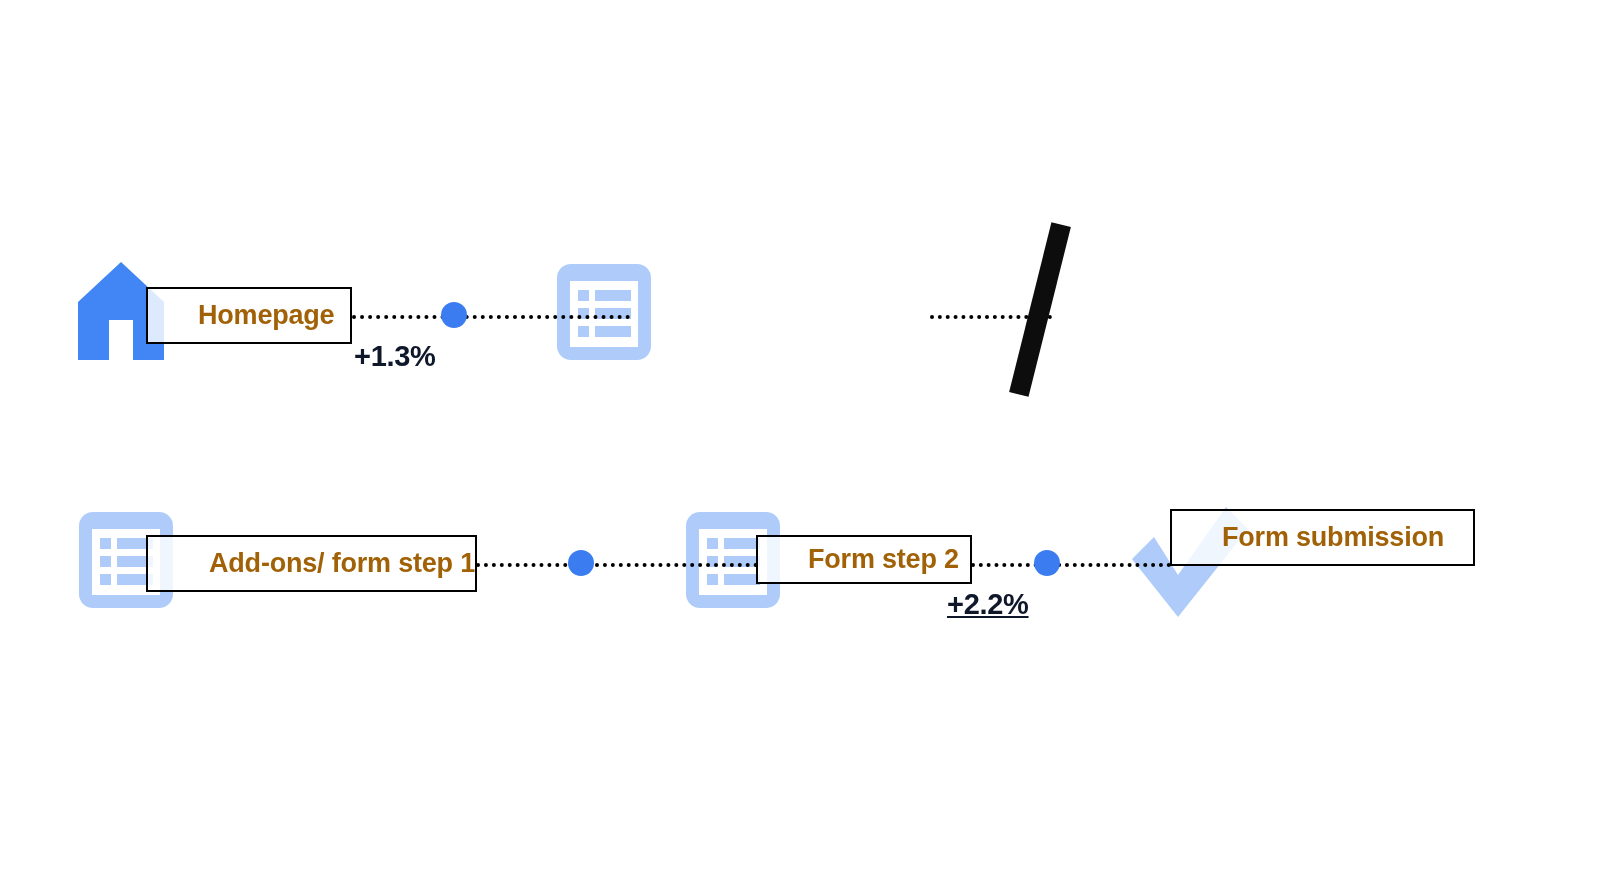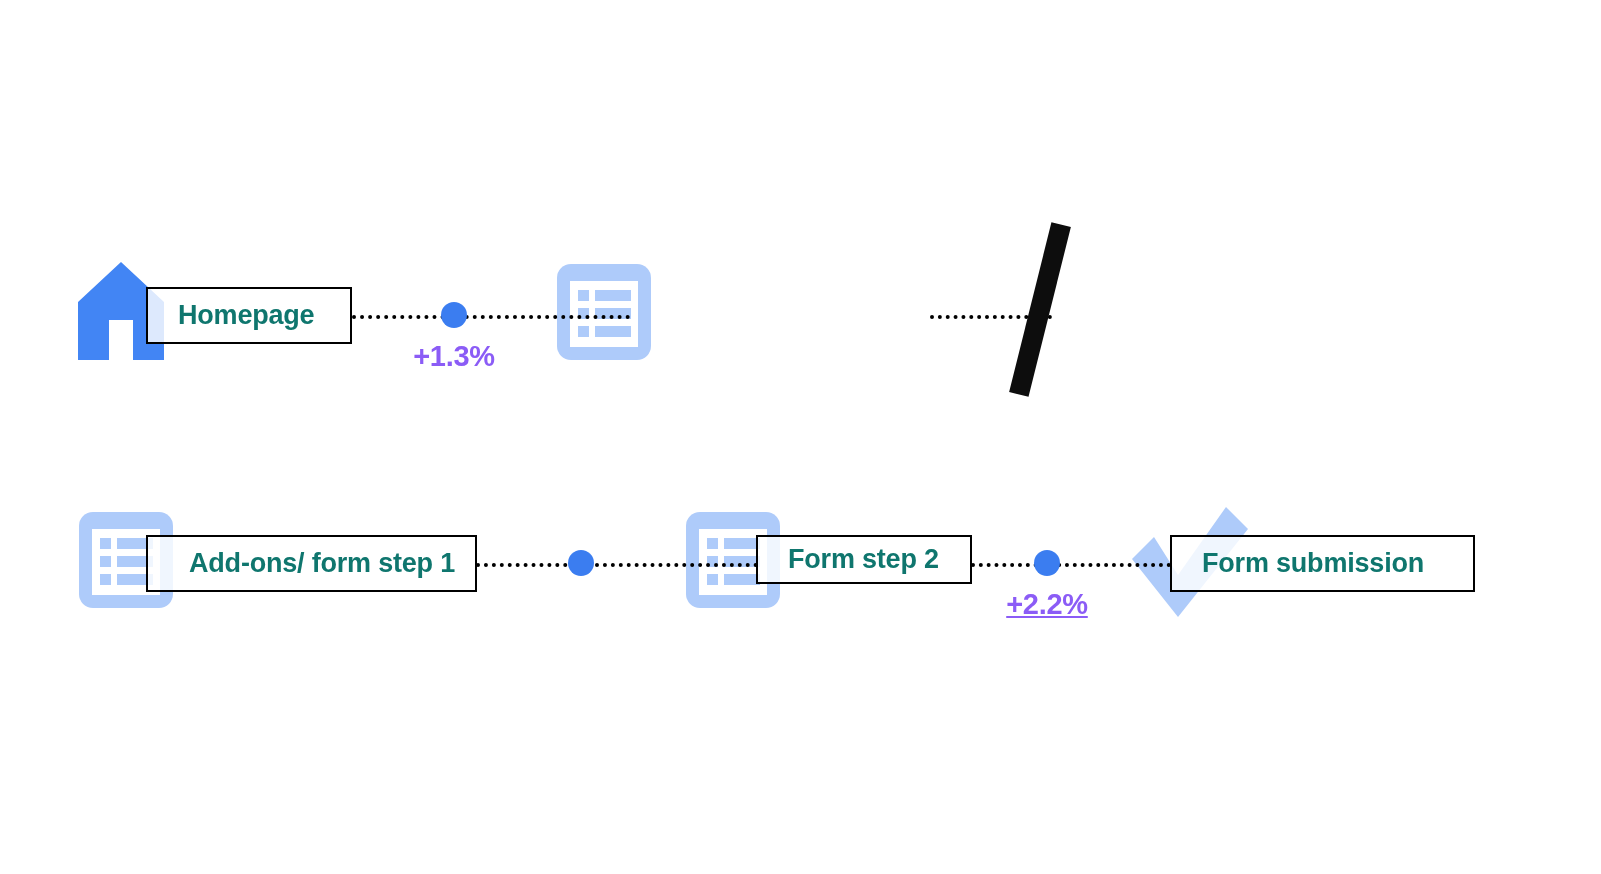--- a/index.html
+++ b/index.html
@@ -26,24 +26,25 @@
     background: rgba(255,255,255,0.82);
     display: flex;
     align-items: center;
     z-index: 6;
   }
   .node-box .node-label {
     font-family: "Liberation Sans", sans-serif;
     font-weight: bold;
     font-size: 27px;
     line-height: 1;
-    color: #0f766e;
+    color: #a16207;
     white-space: nowrap;
     letter-spacing: -0.2px;
     padding-left: 30px;
+    margin-left: 20px;
   }
 
   
   .connector {
     position: absolute;
     height: 0;
     border-top: 4px dotted #000000;
     z-index: 3;
   }
 
@@ -54,23 +55,23 @@
     height: 26px;
     border-radius: 50%;
     background: #3b7df0;
     z-index: 4;
   }
   .metric-label {
     position: absolute;
     font-family: "Liberation Sans", sans-serif;
     font-weight: bold;
     font-size: 29px;
-    color: #8b5cf6;
+    color: #0f172a;
     white-space: nowrap;
-    text-align: center;
+    text-align: left;
     z-index: 5;
     letter-spacing: -0.3px;
   }
 
   
   .icon-wrap { position: absolute; z-index: 2; }
   .icon-wrap svg { display: block; }
 
   .slash-bar {
     position: absolute;
@@ -153,21 +154,21 @@
   </div>
 
   <div class="node-box" style="left:146px; top:535px; width:331px; height:57px;padding-left:11px;">
     <span class="node-label">Add-ons/ form step 1</span>
   </div>
 
   <div class="node-box" style="left:756px; top:535px; width:216px; height:49px;">
     <span class="node-label">Form step 2</span>
   </div>
 
-  <div class="node-box" style="left:1170px; top:535px; width:305px; height:57px;">
+  <div class="node-box" style="left:1170px; top:509px; width:305px; height:57px;">
     <span class="node-label">Form submission</span>
   </div>
 
   <div class="metric-dot" style="left:568px; top:550px;"></div>
 
   <div class="metric-dot" style="left:1034px; top:550px;"></div>
   <div class="metric-label" style="left:947px; top:588px; width:200px;text-decoration:underline;">+2.2%</div>
 
 </div>
 

